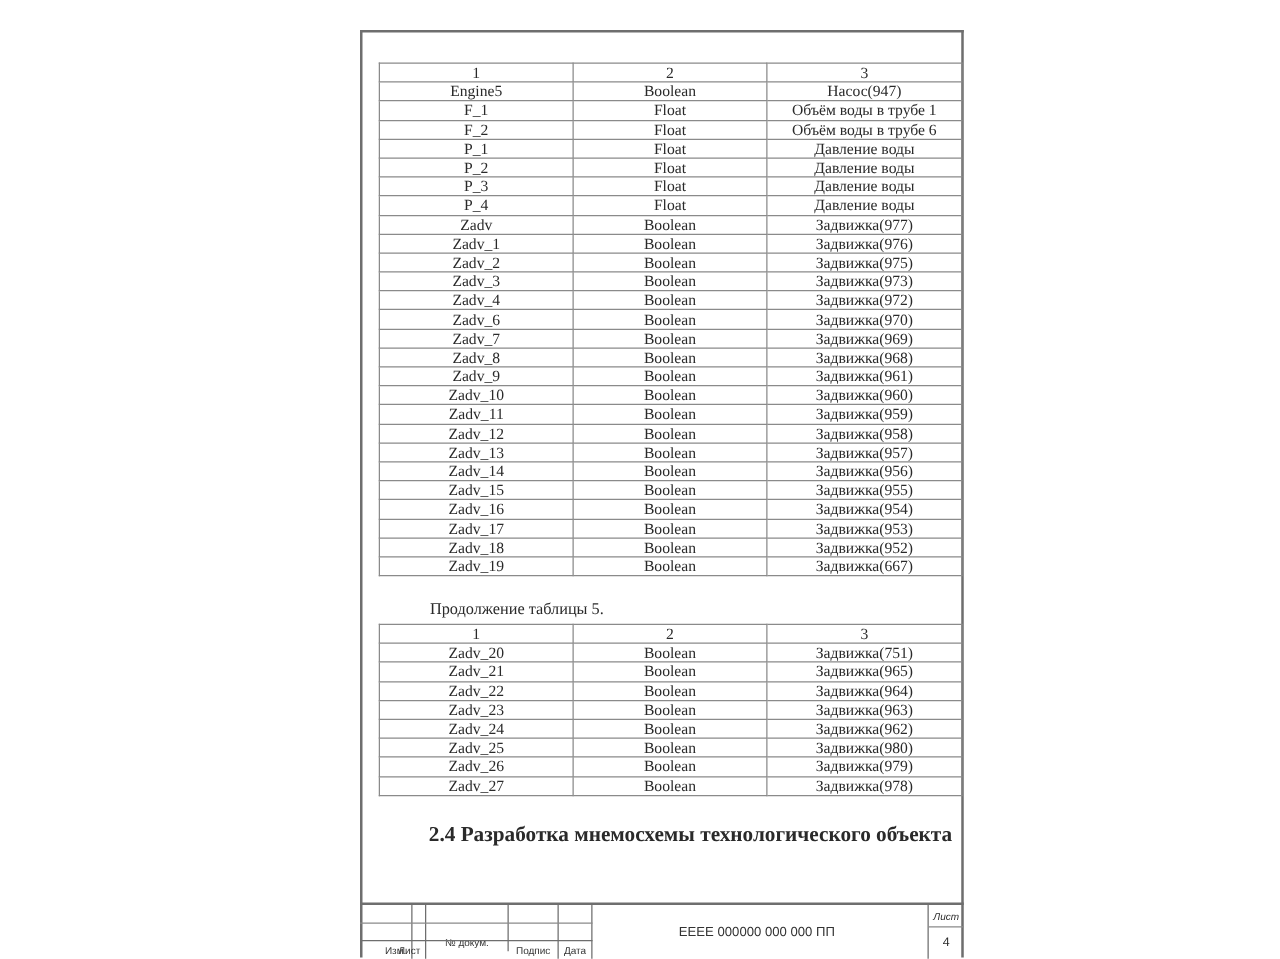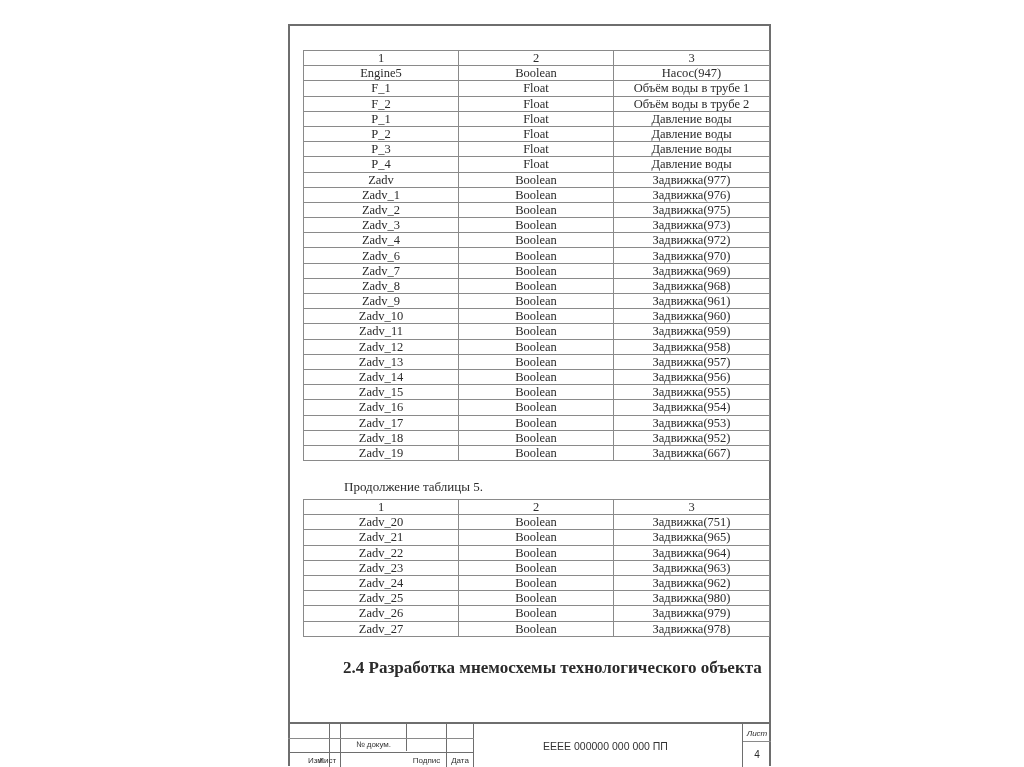--- a/index.html
+++ b/index.html
@@ -65,21 +65,21 @@
         <td>Насос(947)</td>
       </tr>
       <tr>
         <td>F_1</td>
         <td>Float</td>
         <td>Объём воды в трубе 1</td>
       </tr>
       <tr>
         <td>F_2</td>
         <td>Float</td>
-        <td>Объём воды в трубе 2</td>
+        <td>Объём воды в трубе 6</td>
       </tr>
       <tr>
         <td>P_1</td>
         <td>Float</td>
         <td>Давление воды</td>
       </tr>
       <tr>
         <td>P_2</td>
         <td>Float</td>
         <td>Давление воды</td>
@@ -251,21 +251,21 @@
 
 <div class="heading">2.4 Разработка мнемосхемы технологического объекта</div>
 
 <div class="stamp">
   <div class="cell" style="left:16px;width:26px;top:0;bottom:0;">
       <div class="lbl">Изм.</div>
     </div>
   <div class="cell" style="left:27px;width:26px;top:0;bottom:0;">
       <div class="lbl">Лист</div>
     </div>
-  <div class="cell" style="left:53px;width:66px;top:0;bottom:16px;">
+  <div class="cell" style="left:53px;width:66px;top:0;bottom:6px;">
       <div class="lbl">№ докум.</div>
     </div>
   <div class="cell" style="left:119px;width:40px;top:0;bottom:0;">
       <div class="lbl">Подпис</div>
     </div>
   <div class="cell" style="left:159px;width:27px;top:0;bottom:0;">
       <div class="lbl">Дата</div>
     </div>
   <div class="hline" style="left:0;width:186px;top:14px;"></div>
   <div class="hline" style="left:0;width:186px;top:28px;border-top:1.5px solid #6e6e6e;"></div>

